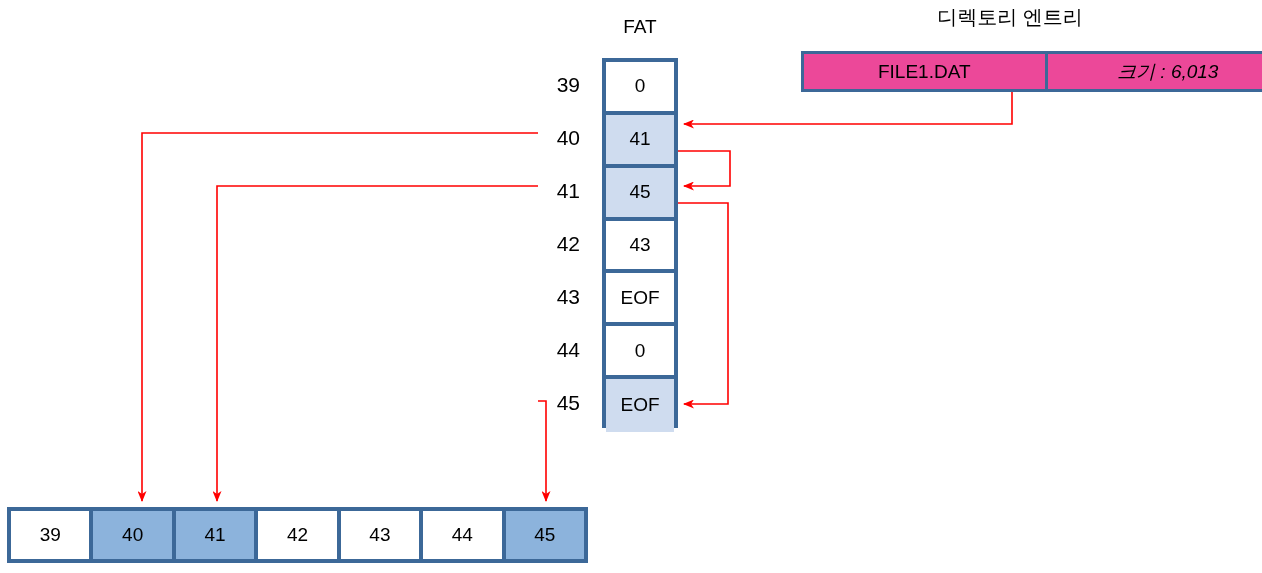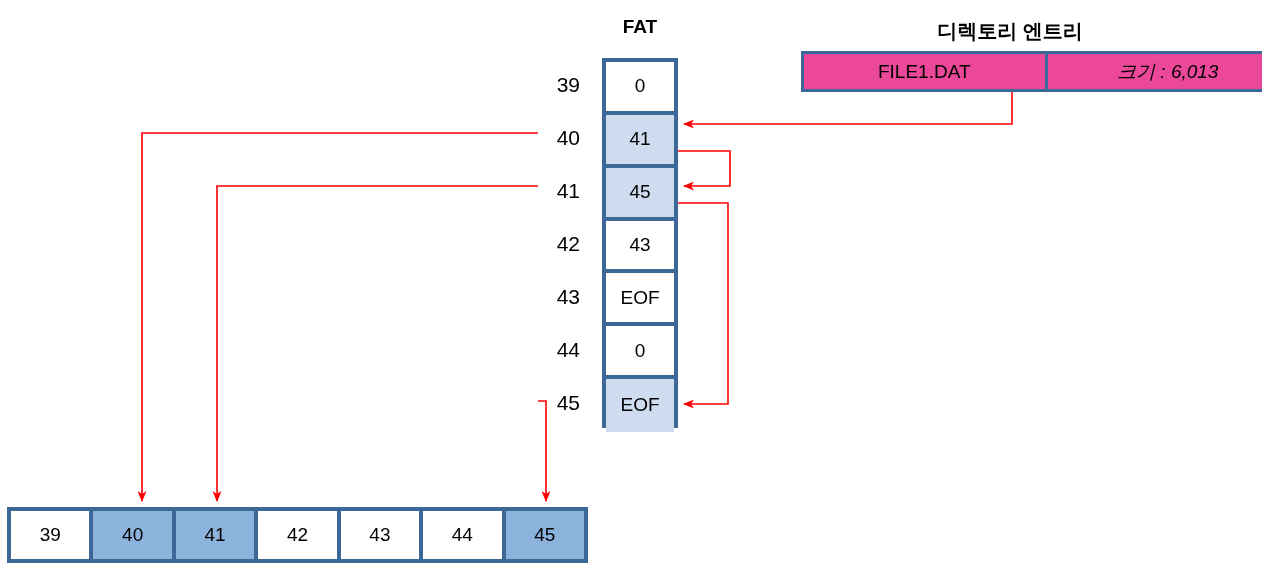--- a/index.html
+++ b/index.html
@@ -16,21 +16,21 @@
     height: 573px;
     background: #ffffff;
     overflow: hidden;
   }
   .lbl {
     position: absolute;
     color: #000000;
     white-space: nowrap;
   }
   .title-bold {
-    font-weight: bold;
+    font-weight: normal;
     font-size: 19px;
     color: #000000;
     text-align: center;
   }
 
   
   #fat-table {
     position: absolute;
     left: 602px;
     top: 58px;
@@ -122,21 +122,21 @@
     pointer-events: none;
   }
 </style>
 </head>
 <body>
 
 <div id="canvas">
 
   <div class="lbl title-bold" style="left:590px; top:16px; width:100px;">FAT</div>
 
-  <div class="lbl title-bold" style="left:765px; top:18px; width:490px; font-size:20px;">디렉토리 엔트리</div>
+  <div class="lbl title-bold" style="left:765px; top:4px; width:490px; font-size:20px;">디렉토리 엔트리</div>
 
 
   <div class="fat-index" style="left:532px; top:73px;">39</div>
   <div class="fat-index" style="left:532px; top:126px;">40</div>
   <div class="fat-index" style="left:532px; top:179px;">41</div>
   <div class="fat-index" style="left:532px; top:232px;">42</div>
   <div class="fat-index" style="left:532px; top:285px;">43</div>
   <div class="fat-index" style="left:532px; top:338px;">44</div>
   <div class="fat-index" style="left:532px; top:391px;">45</div>
 

